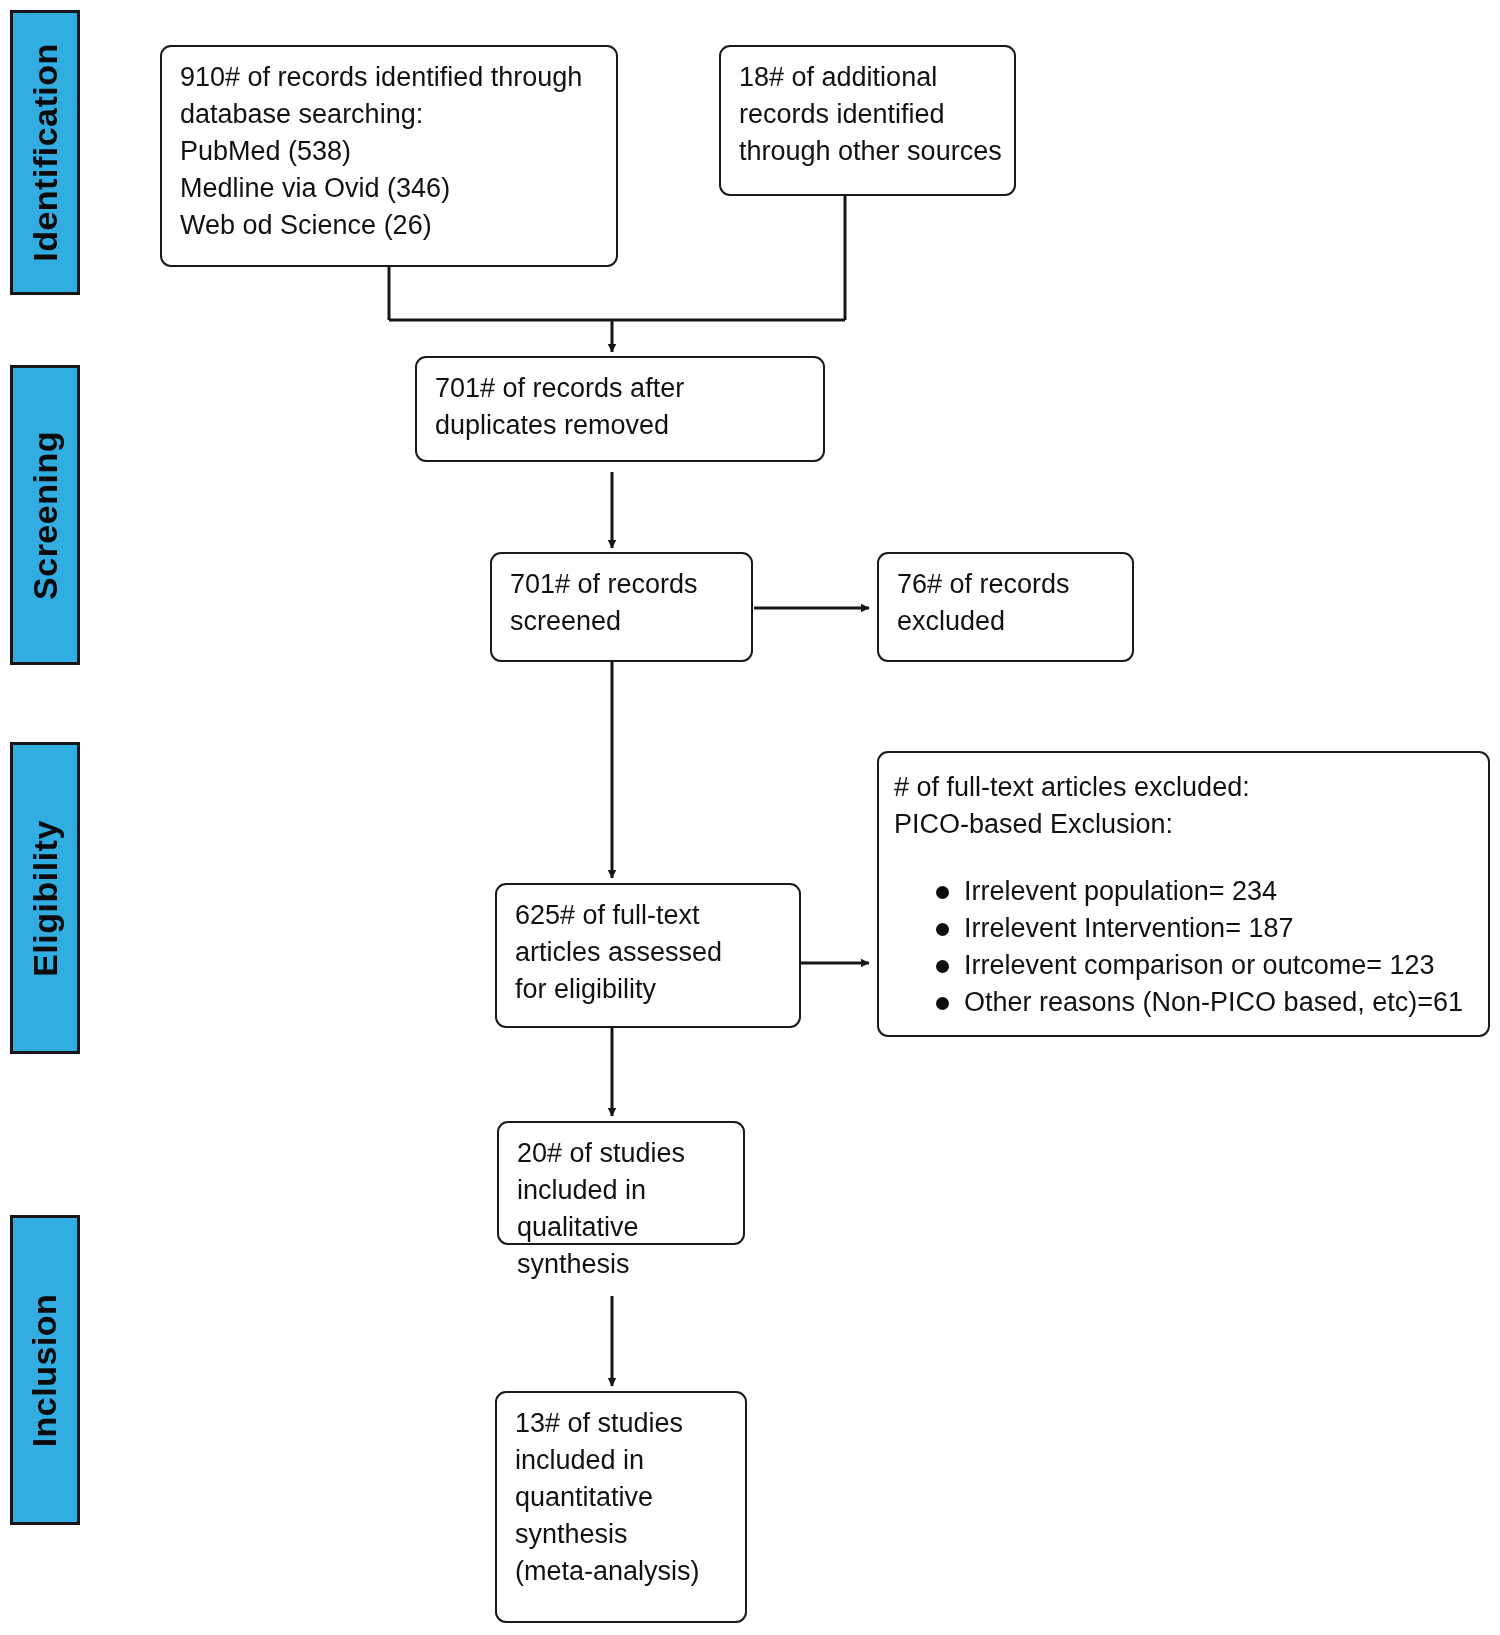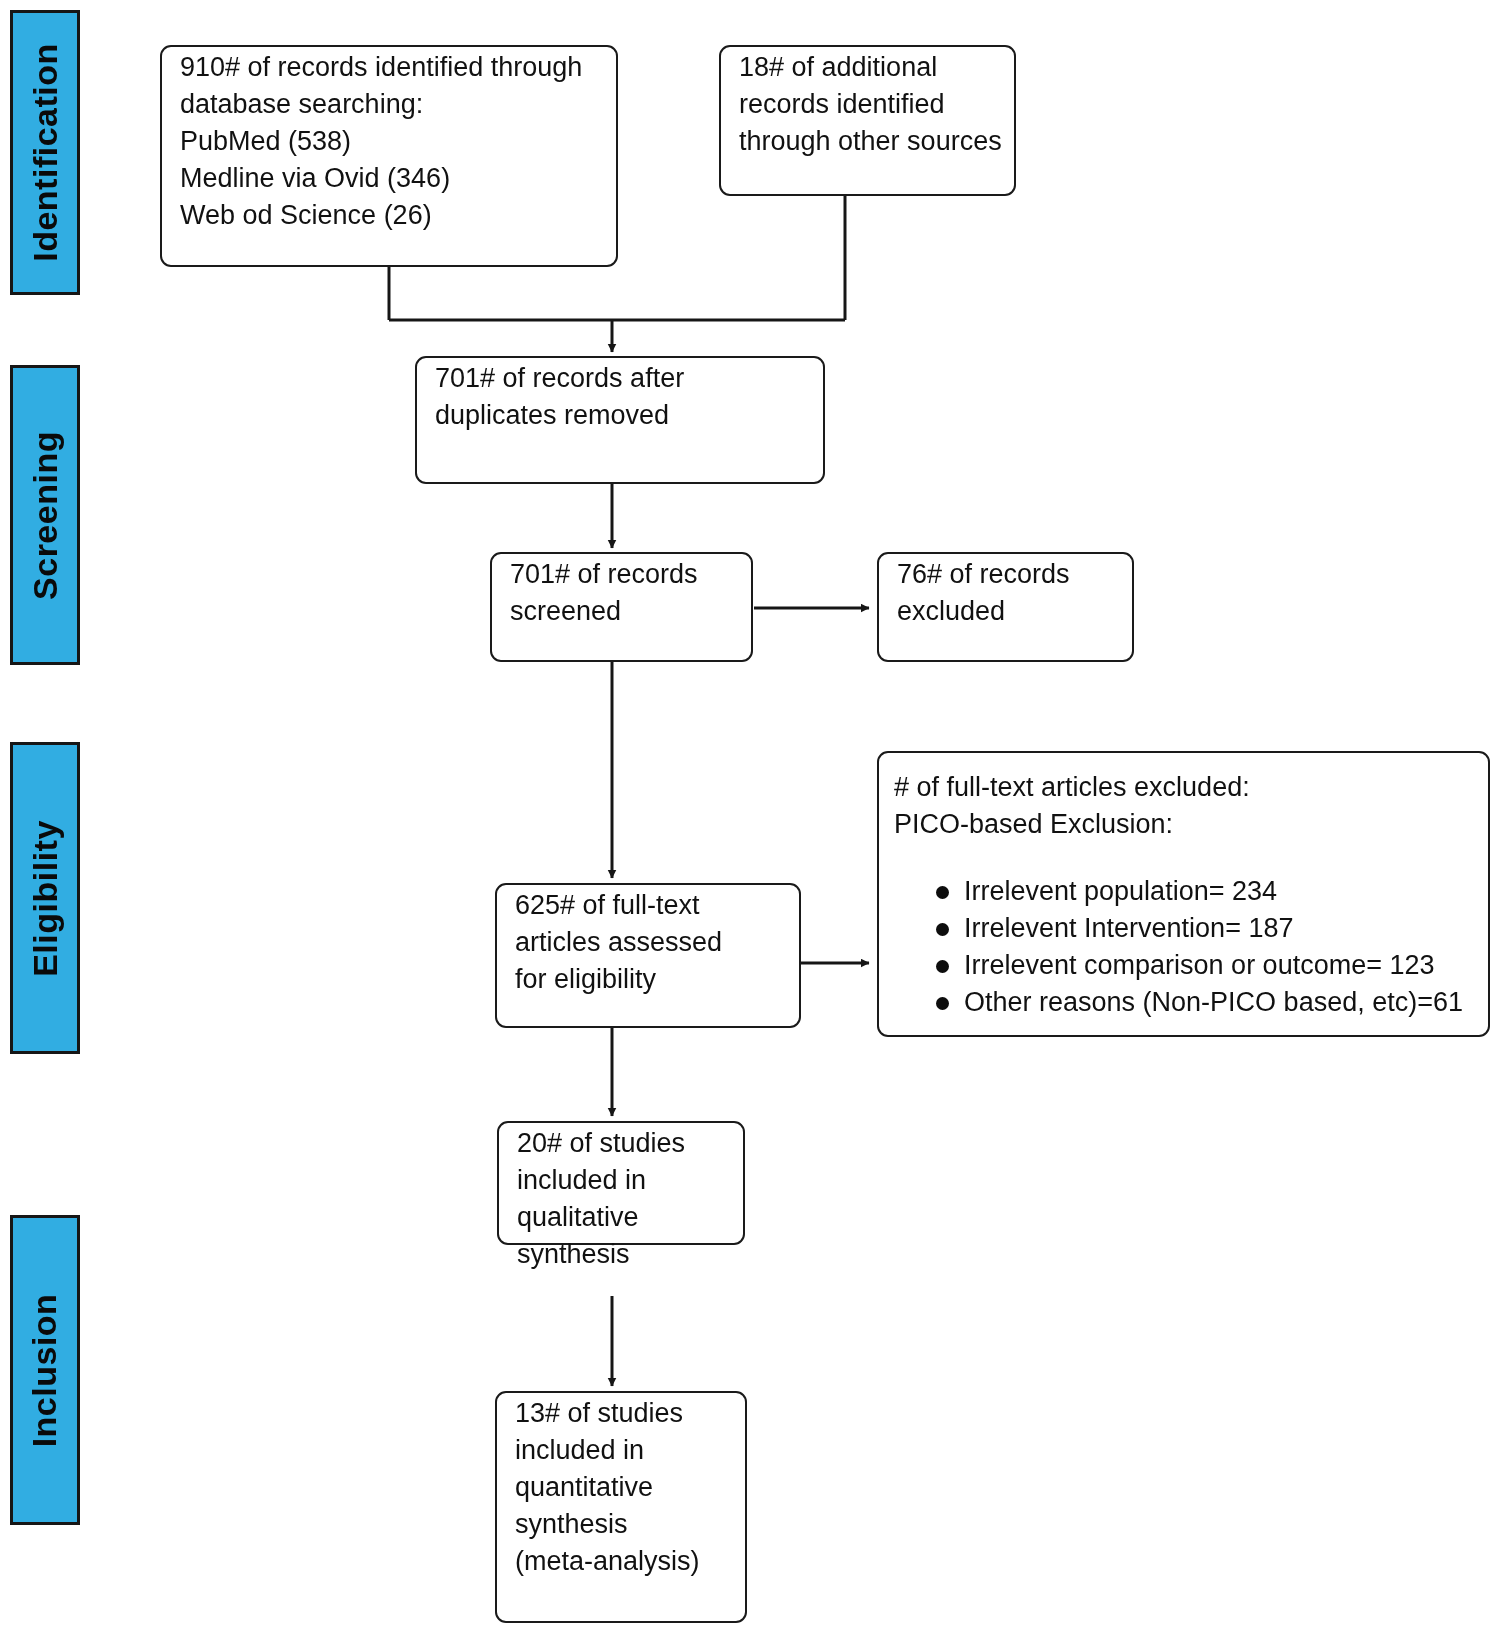--- a/index.html
+++ b/index.html
@@ -40,21 +40,21 @@
     font-size: 34px;
     color: #0a0a0a;
     letter-spacing: 0.5px;
   }
   .box {
     position: absolute;
     background: #ffffff;
     border: 2.5px solid #1a1a1a;
     border-radius: 11px;
     box-sizing: border-box;
-    padding: 2px 18px;
+    padding: 12px 18px;
     font-size: 27px;
     line-height: 37px;
     color: #111111;
     z-index: 1;
   }
   .box .ln { white-space: nowrap; }
   .box b { font-weight: normal; }
   .exclusion ul {
     margin: 30px 10px 0 38px;
     padding: 0;
@@ -125,21 +125,21 @@
     <div class="ln"><b>Medline via Ovid</b><span> (346)</span></div>
     <div class="ln"><b>Web od Science</b><span> (26)</span></div>
   </div>
 
   <div class="box" style="left:719px; top:45px; width:297px; height:151px;">
     <div class="ln">18# of additional</div>
     <div class="ln">records identified</div>
     <div class="ln">through other sources</div>
   </div>
 
-  <div class="box" style="left:415px; top:356px; width:410px; height:128px;">
+  <div class="box" style="left:415px; top:356px; width:410px; height:106px;">
     <div class="ln">701# of records after</div>
     <div class="ln">duplicates removed</div>
   </div>
 
   <div class="box" style="left:490px; top:552px; width:263px; height:110px;">
     <div class="ln">701# of records</div>
     <div class="ln">screened</div>
   </div>
 
   <div class="box" style="left:877px; top:552px; width:257px; height:110px;">

